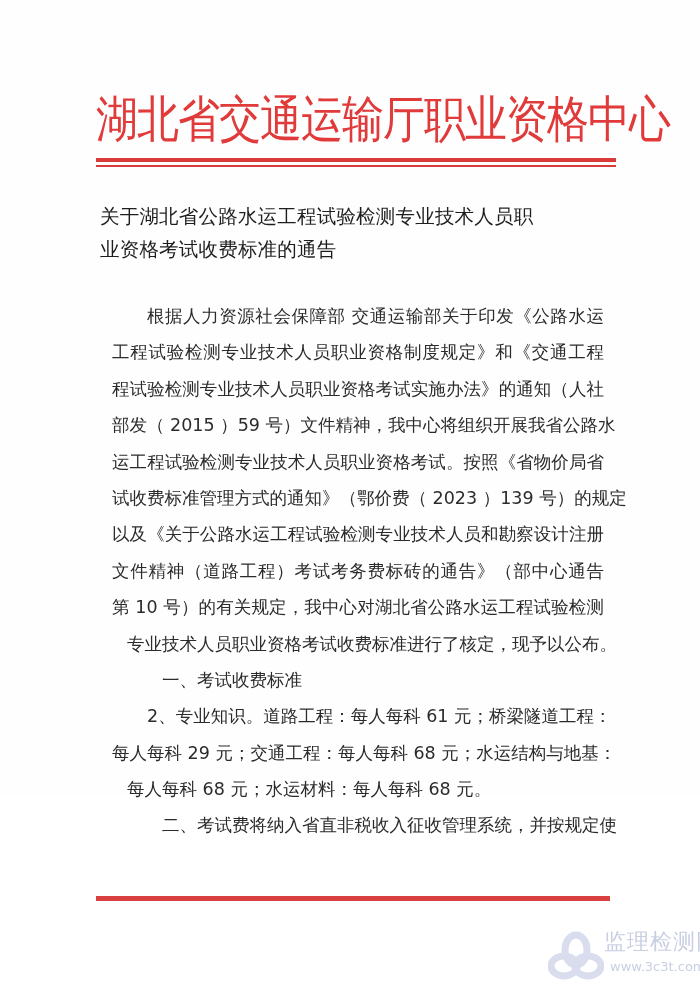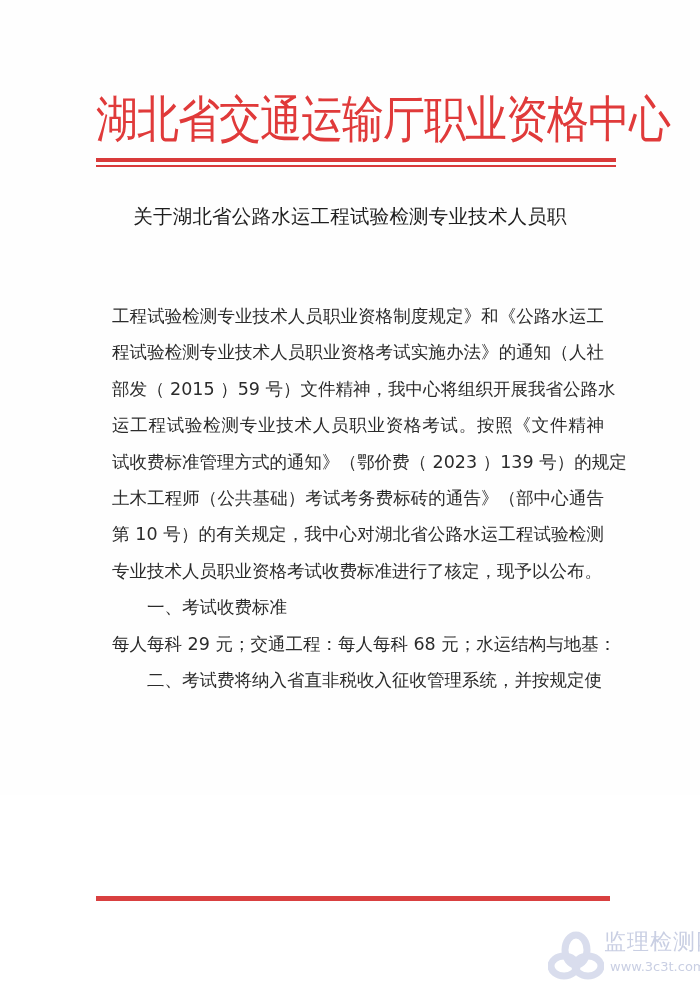--- a/index.html
+++ b/index.html
@@ -56,21 +56,20 @@
       left: 0; top: 7px;
       width: 100%;
       height: 2px;
       background: #d93a3a;
     }
     .title {
       position: absolute;
       left: 100px;
       top: 200px;
       width: 500px;
-      text-align: center;
       font-family: "DejaVu Sans", sans-serif;
       font-size: 19.5px;
       line-height: 33px;
       color: #1e1e1e;
       letter-spacing: 0.2px;
     }
     .title .line { display: block; white-space: nowrap; }
     .body-text {
       position: absolute;
       left: 112px;
@@ -82,21 +81,21 @@
       color: #2b2b2b;
     }
     .body-text .line {
       display: block;
       white-space: nowrap;
       text-align: justify;
       text-align-last: justify;
       height: 36.4px;
     }
     .body-text .line.indent { padding-left: 35px; }
-    .body-text .line.last { text-align-last: left; }
+    .body-text .line.last { text-align-last: left; margin-left: 15px; }
     .rule-bottom {
       position: absolute;
       left: 96px;
       top: 896px;
       width: 514px;
       height: 5px;
       background: #d94040;
     }
     .watermark {
       position: absolute;
@@ -141,33 +140,38 @@
 
   <div class="letterhead">湖北省交通运输厅职业资格中心</div>
 
   <div class="rule-top">
     <div class="thick"></div>
     <div class="thin"></div>
   </div>
 
   <div class="title">
     <span class="line">关于湖北省公路水运工程试验检测专业技术人员职</span>
+    <span class="line">业资格考试收费标准的通告</span>
   </div>
 
   <div class="body-text">
-    <span class="line">工程试验检测专业技术人员职业资格制度规定》和《公路水运工</span>
+    <span class="line indent">根据人力资源社会保障部 交通运输部关于印发《公路水运</span>
+    <span class="line">工程试验检测专业技术人员职业资格制度规定》和《交通工程</span>
     <span class="line">程试验检测专业技术人员职业资格考试实施办法》的通知（人社</span>
     <span class="line">部发（ 2015 ）59  号）文件精神，我中心将组织开展我省公路水</span>
-    <span class="line">运工程试验检测专业技术人员职业资格考试。按照《文件精神</span>
+    <span class="line">运工程试验检测专业技术人员职业资格考试。按照《省物价局省</span>
     <span class="line">试收费标准管理方式的通知》（鄂价费（ 2023 ）139  号）的规定</span>
-    <span class="line">土木工程师（公共基础）考试考务费标砖的通告》（部中心通告</span>
+    <span class="line">以及《关于公路水运工程试验检测专业技术人员和勘察设计注册</span>
+    <span class="line">文件精神（道路工程）考试考务费标砖的通告》（部中心通告</span>
     <span class="line">第 10 号）的有关规定，我中心对湖北省公路水运工程试验检测</span>
     <span class="line last">专业技术人员职业资格考试收费标准进行了核定，现予以公布。</span>
     <span class="line indent last">一、考试收费标准</span>
+    <span class="line indent">2、专业知识。道路工程：每人每科 61 元；桥梁隧道工程：</span>
     <span class="line">每人每科 29 元；交通工程：每人每科 68 元；水运结构与地基：</span>
+    <span class="line last">每人每科 68 元；水运材料：每人每科 68 元。</span>
     <span class="line indent last">二、考试费将纳入省直非税收入征收管理系统，并按规定使</span>
   </div>
 
   <div class="rule-bottom"></div>
 
   <div class="watermark">
     <svg class="logo" viewBox="0 0 56 52" width="56" height="52">
       <g fill="none" stroke="#d3d8ea" stroke-width="7" opacity="0.85">
         <ellipse cx="28" cy="20" rx="11" ry="15"></ellipse>
         <ellipse cx="16" cy="36" rx="13" ry="10"></ellipse>

